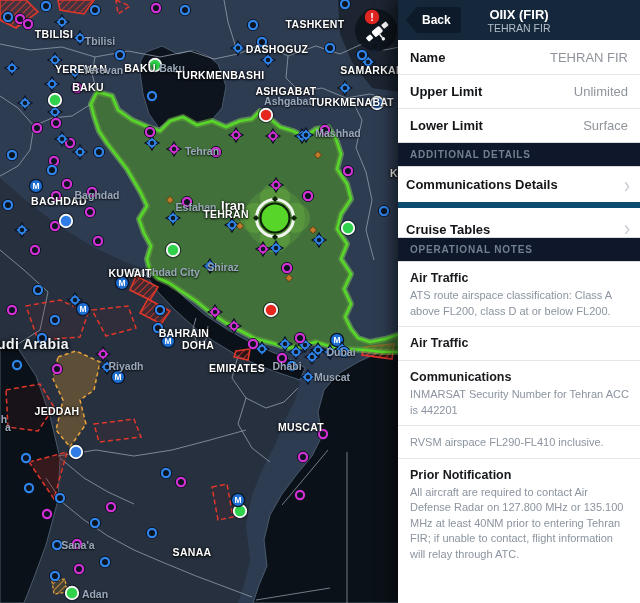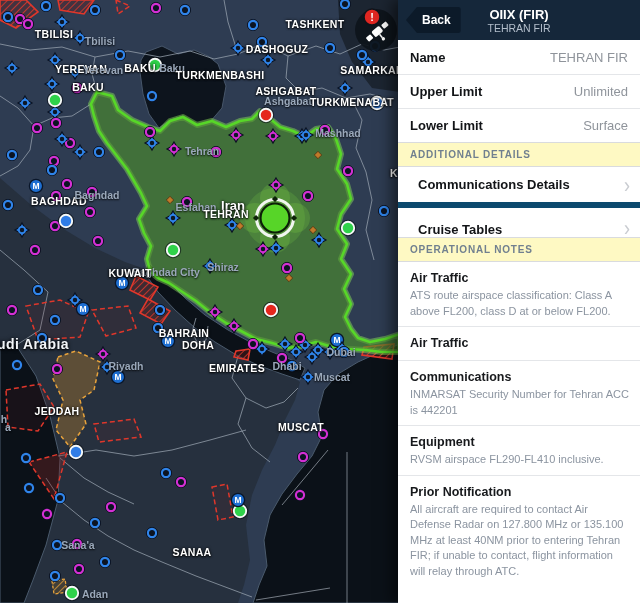--- a/index.html
+++ b/index.html
@@ -45,26 +45,26 @@
   #panel-title{color:#fff;font-size:13px;font-weight:bold;line-height:15px;}
   #panel-subtitle{color:#b4bfcc;font-size:10.5px;line-height:12px;}
 
   .field-row{height:34px;display:flex;align-items:center;justify-content:space-between;
              padding:0 12px;background:#fff;}
   .field-row + .field-row{border-top:1px solid #e4e6e9;}
   .field-row:first-of-type{height:35px;}
   .field-label{font-size:13px;font-weight:600;color:#121417;}
   .field-value{font-size:13px;color:#8f949b;}
 
-  .section-band{height:25px;background:#fef9c3;border-top:1px solid #d9dbde;border-bottom:1px solid #d9dbde;
+  .section-band{height:25px;background:#0f172a;border-top:1px solid #d9dbde;border-bottom:1px solid #d9dbde;
                 display:flex;align-items:center;padding:0 12px;
                 font-size:10px;font-weight:bold;letter-spacing:.8px;color:#71808f;}
 
   .link-row{height:35px;display:flex;align-items:center;justify-content:space-between;
-            padding:0 10px 0 20px;background:#fff;cursor:pointer;}
+            padding:0 10px 0 8px;background:#fff;cursor:pointer;}
   .link-row + .link-row{border-top:6px solid #0c4a6e;align-items:flex-end;}
   .link-label{font-size:13px;font-weight:600;color:#121417;}
   .chevron{font-size:18px;color:#c9ccd1;line-height:1;transform:scaleY(1.25);font-weight:normal;}
 
   .note{padding:9px 11px 7px 12px;background:#fff;}
   .note + .note{border-top:1px solid #e4e6e9;}
   .note-title{font-size:12.5px;font-weight:bold;color:#17191c;margin-bottom:3px;}
   .note-body{font-size:11px;line-height:15.5px;color:#8b94a0;}
 </style>
 </head>
@@ -776,21 +776,20 @@
       <div class="note-body">ATS route airspace classification: Class A above FL200, class D at or below FL200.</div>
     </div>
     <div class="note">
       <div class="note-title">Air Traffic</div>
     </div>
     <div class="note">
       <div class="note-title">Communications</div>
       <div class="note-body">INMARSAT Security Number for Tehran ACC is 442201</div>
     </div>
     <div class="note">
-      <div class="note-title">Equipment</div>
       <div class="note-body">RVSM airspace FL290-FL410 inclusive.</div>
     </div>
     <div class="note">
       <div class="note-title">Prior Notification</div>
       <div class="note-body">All aircraft are required to contact Air Defense Radar on 127.800 MHz or 135.100 MHz at least 40NM prior to entering Tehran FIR; if unable to contact, flight information will relay through ATC.</div>
     </div>
   </div>
 </div>
 
 </body></html>

